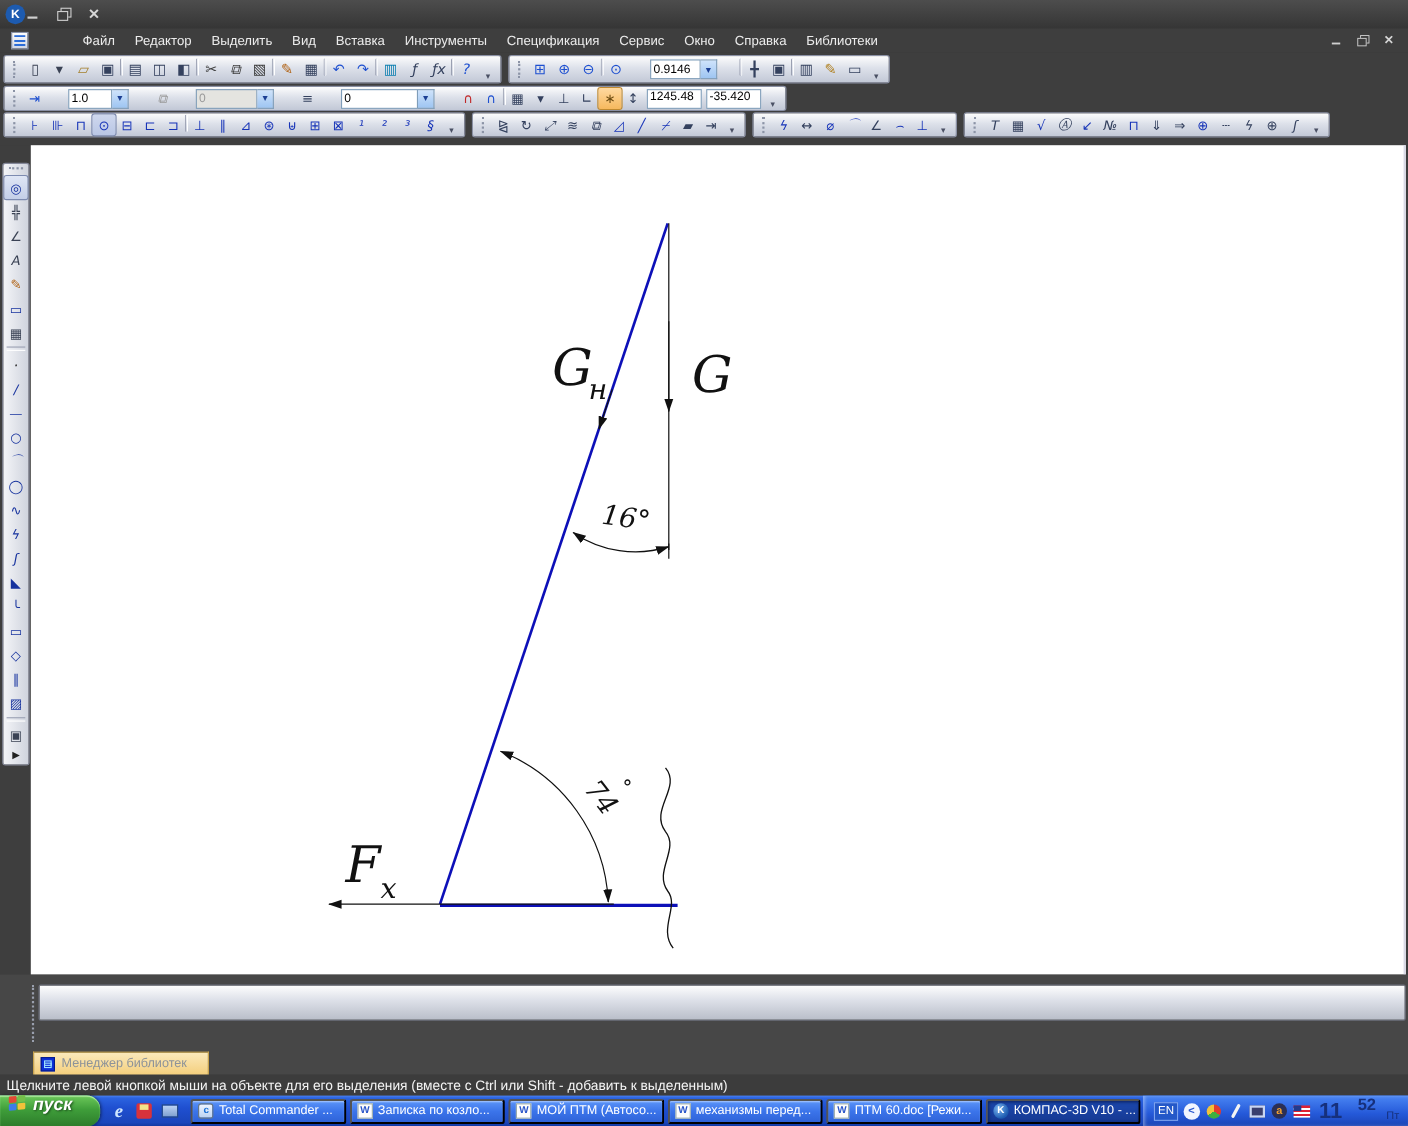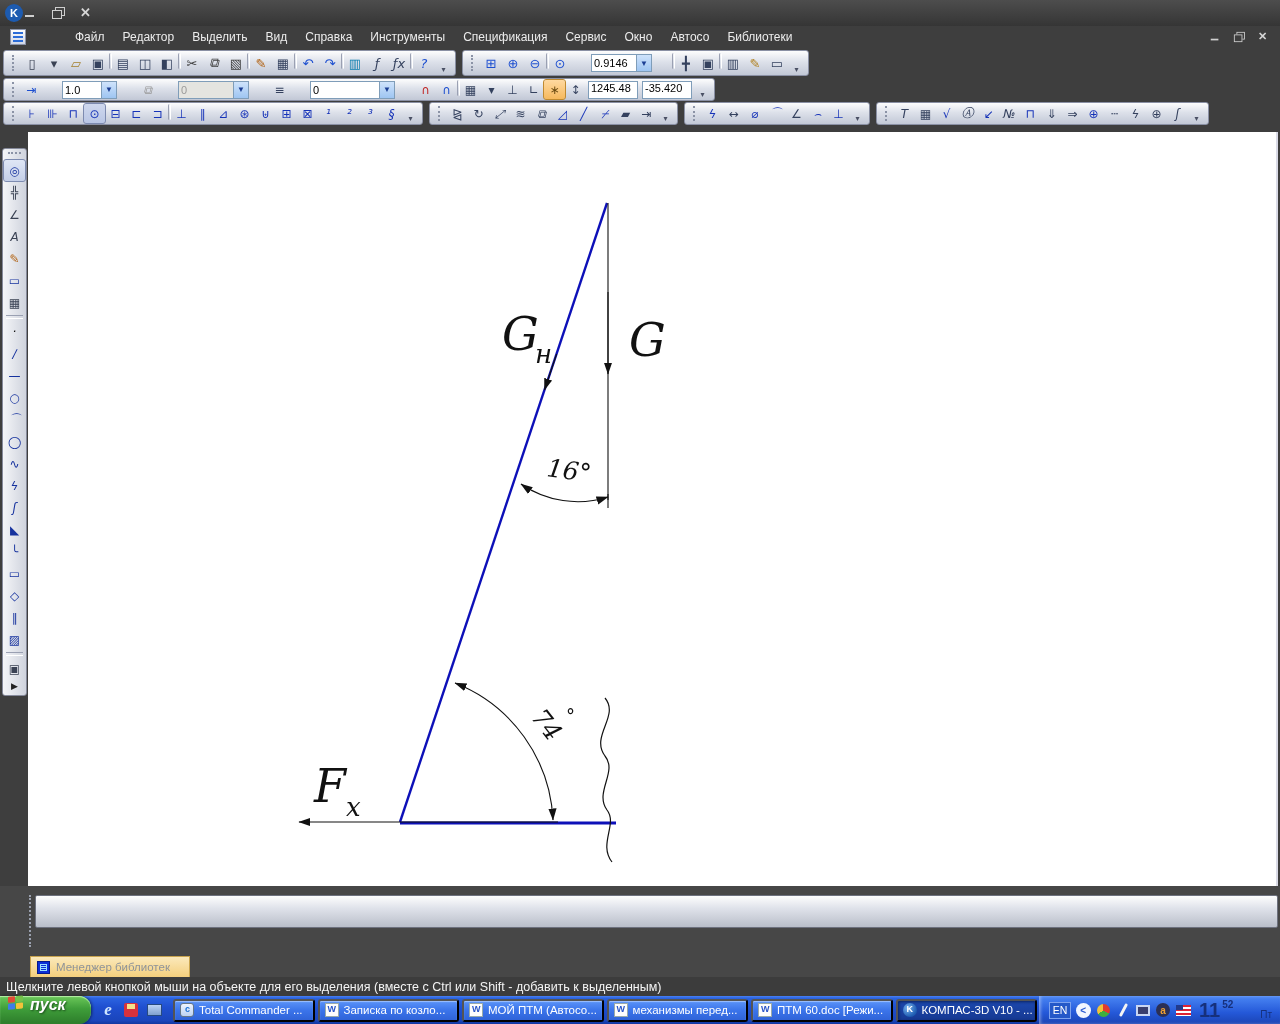--- a/index.html
+++ b/index.html
@@ -134,21 +134,21 @@
   .shield { width:13px; height:13px; border-radius:50%; background:conic-gradient(#e23b2e 0 33%, #3fae3f 33% 66%, #f2c23a 66%); }
   .pen { width:3px; height:14px; background:#f4f4f4; transform:rotate(28deg); border-radius:2px; }
   .moni { width:14px; height:11px; background:#3a3f6e; border:2px solid #c9d6f2; }
   .abadge { width:14px; height:14px; border-radius:50%; background:#2b2f55; color:#f0a030; font-size:10px;
     display:flex; align-items:center; justify-content:center; font-weight:bold; }
   .usflag { width:15px; height:11px; background:repeating-linear-gradient(#d23 0 2px, #fff 2px 4px); position:relative; }
   .usflag::after { content:""; position:absolute; left:0; top:0; width:7px; height:5px; background:#223a8c; }
   .clock { display:flex; align-items:center; margin-left:4px; color:#16307c; }
   .clock .hh { font-size:20px; font-weight:bold; line-height:20px; }
   .clock .mmcol { display:flex; flex-direction:column; margin-left:2px; }
-  .clock .mm { font-size:10px; font-weight:bold; line-height:10px; }
+  .clock .mm { font-size:15px; font-weight:bold; line-height:10px;margin-left:12px; }
   .clock .dd { font-size:10px; line-height:10px;margin-left:38px; }
 
   
   .glabel { font-family:"DejaVu Serif", serif; font-style:italic; fill:#111; }
 </style>
 </head>
 <body>
 
 <div class="titlebar">
   <span class="app-icon">K</span>
@@ -159,26 +159,26 @@
   </span>
 </div>
 
 <div class="menubar">
   <span class="doc-icon"></span>
   <nav style="display:flex">
       <a class="menu-item">Файл</a>
       <a class="menu-item">Редактор</a>
       <a class="menu-item">Выделить</a>
       <a class="menu-item">Вид</a>
-      <a class="menu-item">Справка</a>
+      <a class="menu-item">Вставка</a>
       <a class="menu-item">Инструменты</a>
       <a class="menu-item">Спецификация</a>
       <a class="menu-item">Сервис</a>
       <a class="menu-item">Окно</a>
-      <a class="menu-item">Автосо</a>
+      <a class="menu-item">Справка</a>
       <a class="menu-item">Библиотеки</a>
     </nav>
   <span class="childbtns">
     <span class="wb wb-min"></span>
     <span class="wb wb-restore"></span>
     <span class="wb wb-close"></span>
   </span>
 </div>
 
 <div class="toolzone">

